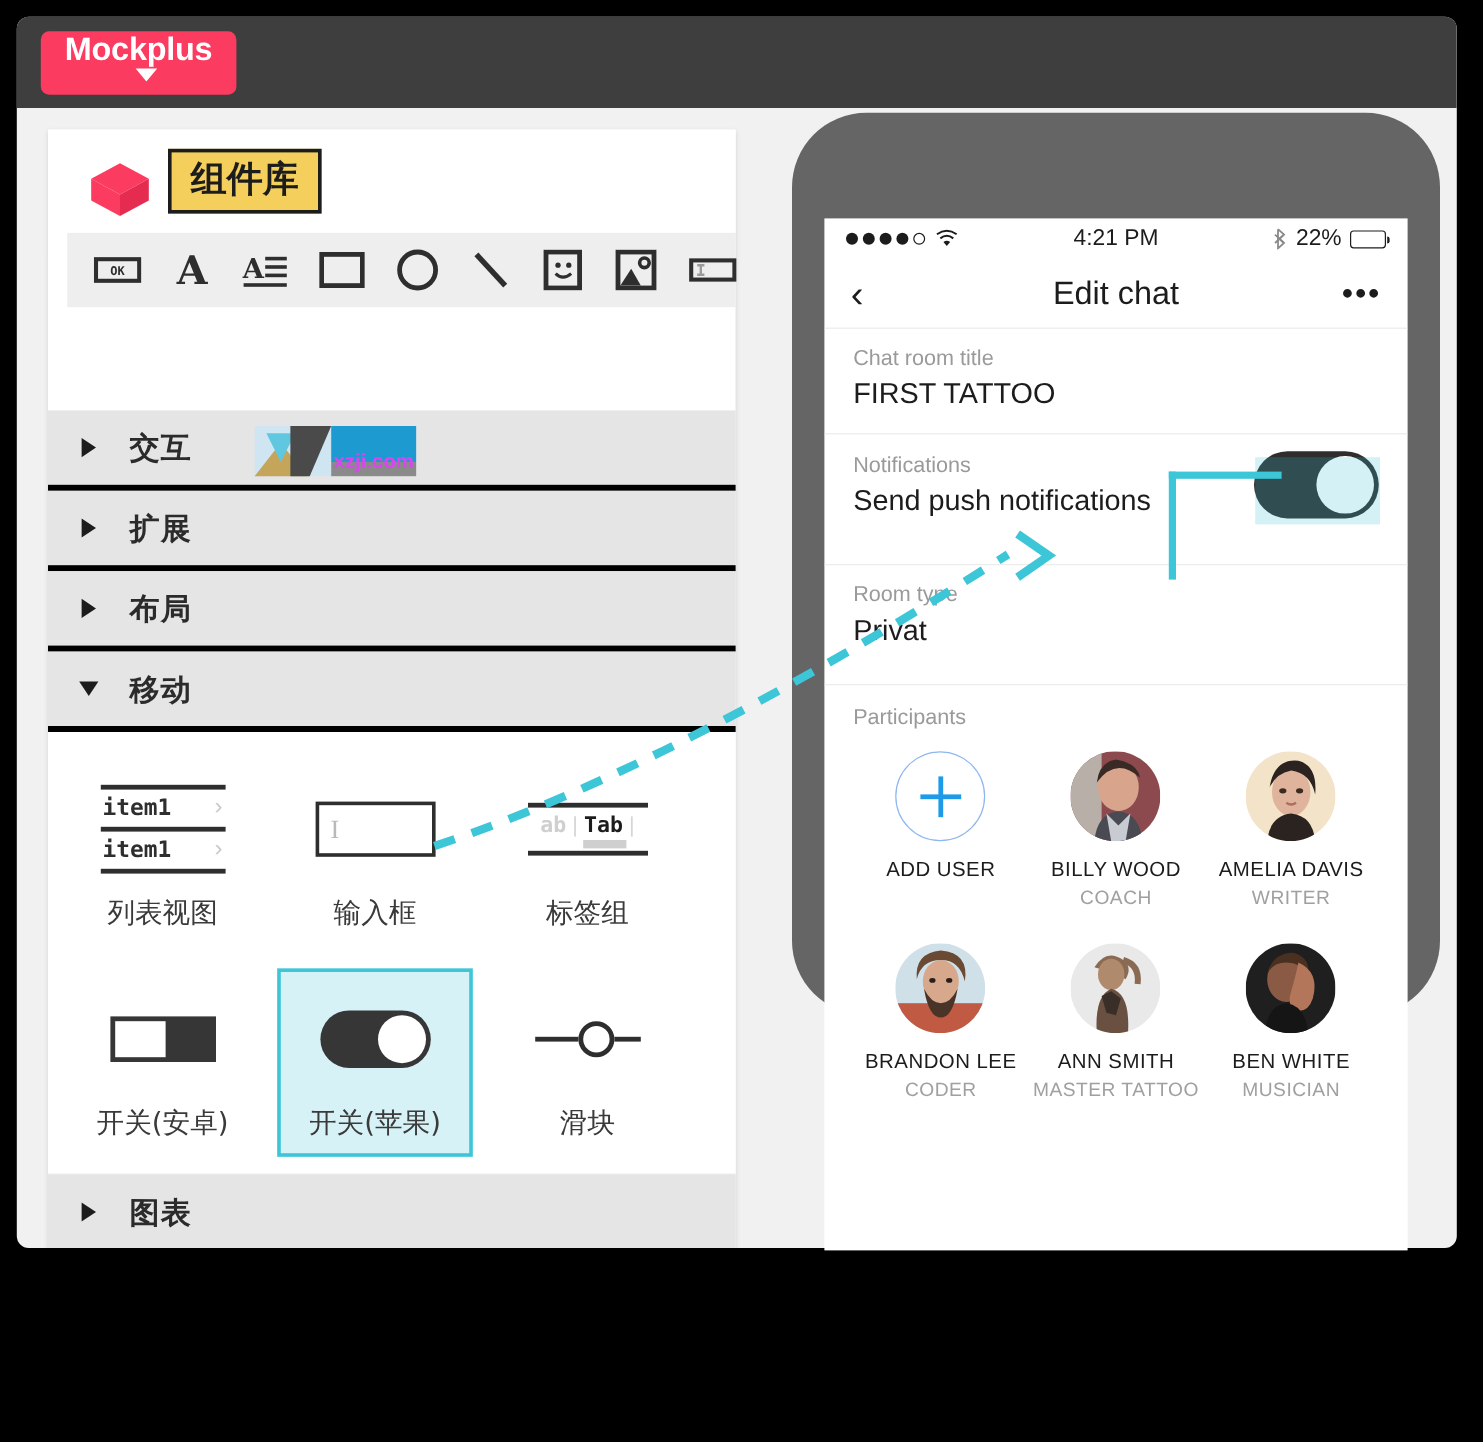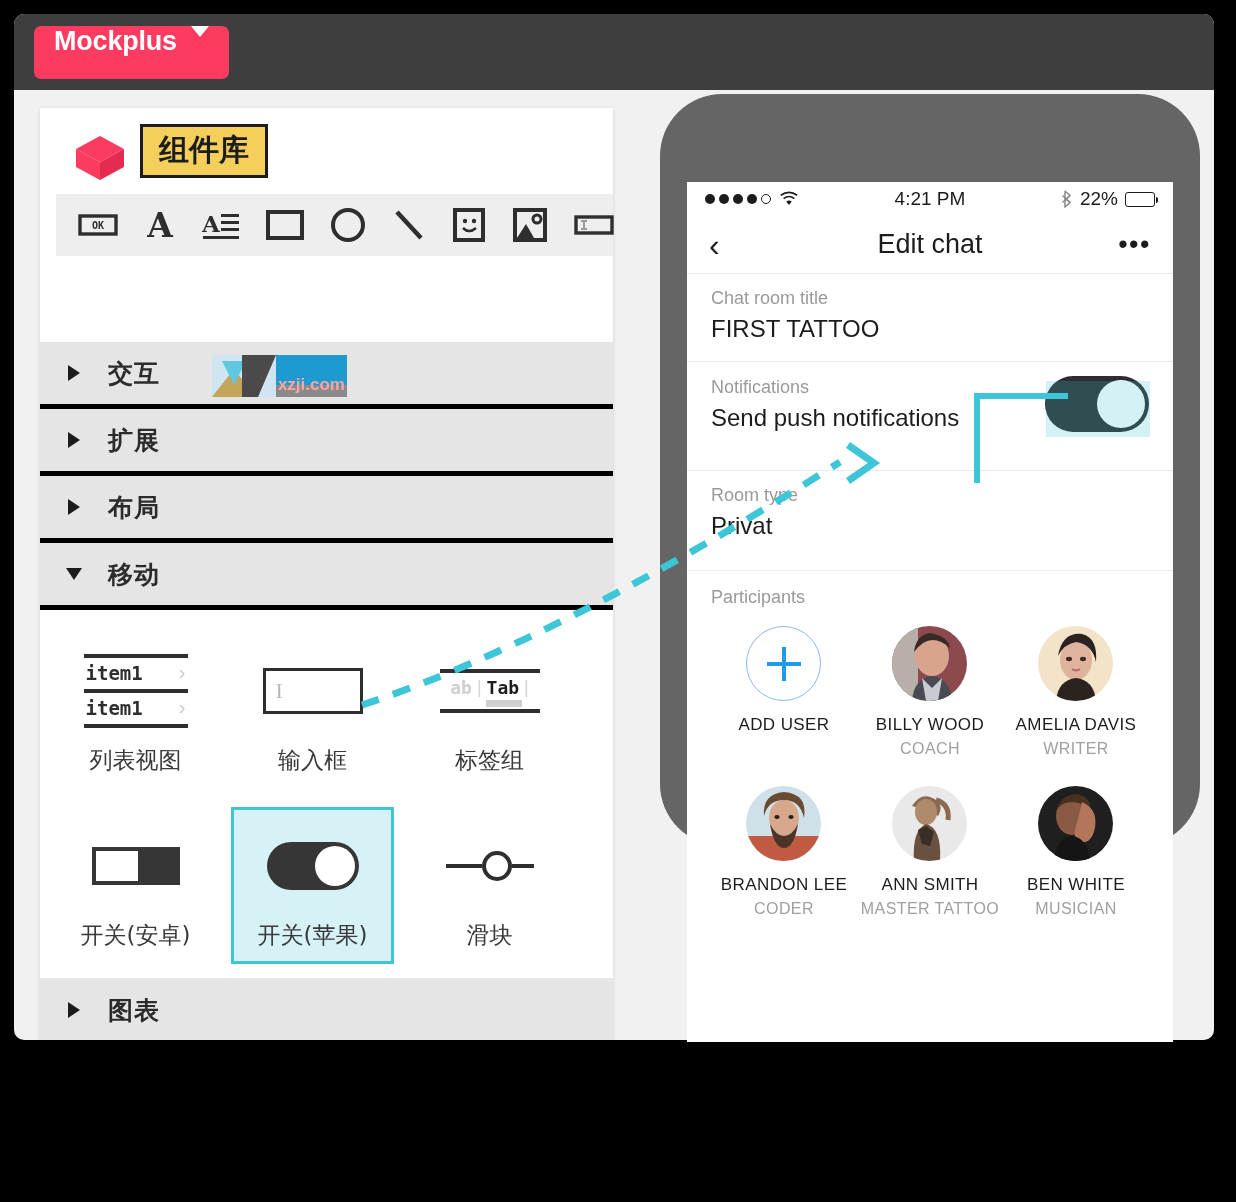--- a/index.html
+++ b/index.html
@@ -22,23 +22,24 @@
   .app-header {
     position: absolute; left: 0; top: 0;
     width: 100%; height: 76px;
     background: #3e3e3e;
   }
   .brand-btn {
     position: absolute; left: 20px; top: 12px;
     height: 53px;
     background: #fb3b5f;
     border-radius: 7px;
-    display: flex; align-items: flex-start;
+    display: flex; align-items: center;
     padding: 0 20px;
     cursor: pointer;
+    flex-direction: column;
   }
   .brand-name {
     color: #ffffff; font-size: 27px; font-weight: bold;
     letter-spacing: -0.2px;
   }
   .brand-caret {
     width: 0; height: 0; margin-left: 14px;
     border-left: 9px solid transparent;
     border-right: 9px solid transparent;
     border-top: 11px solid #ffffff;
@@ -158,21 +159,21 @@
   .sld-bar-r { width: 22px; height: 4px; background: #2e2e2e; }
   .sld-knob { width: 30px; height: 30px; border: 4px solid #2e2e2e; border-radius: 50%; background: #fff; }
 
   
   .watermark {
     position: absolute; left: 212px; top: 355px;
     width: 135px; height: 42px; z-index: 6; pointer-events: none;
   }
   .wm-txt {
     position: absolute; right: 2px; bottom: 2px;
-    font-size: 17px; color: #fca5a5; font-weight: bold;
+    font-size: 17px; color: #d946ef; font-weight: bold;
     font-family: "Liberation Sans", sans-serif;
   }
 
   
   .phone {
     position: absolute; left: 660px; top: 94px;
     width: 540px; height: 752px;
     background: #656565;
     border-radius: 62px;
   }

